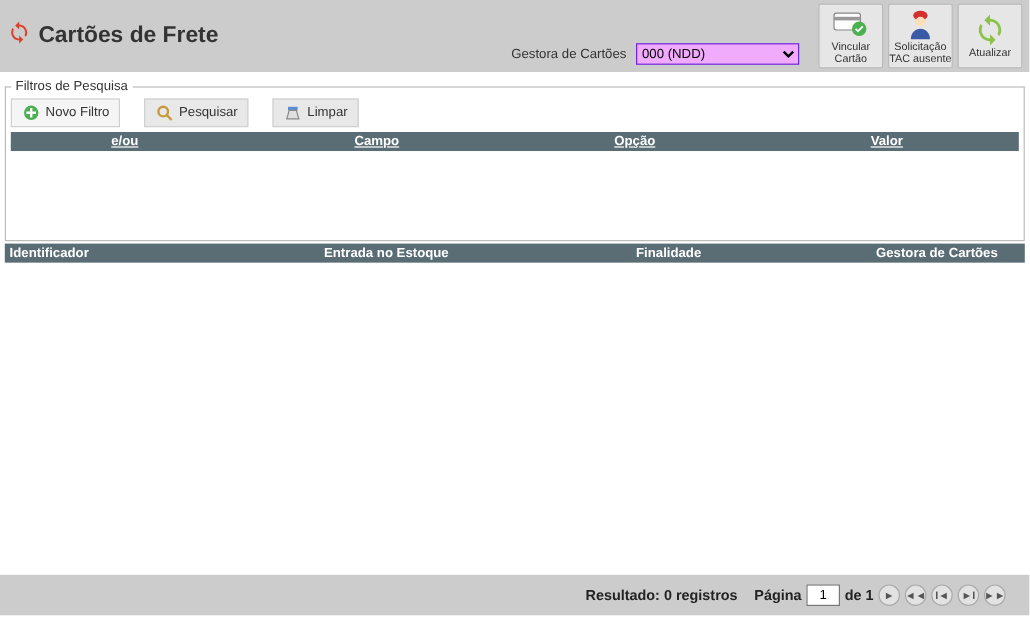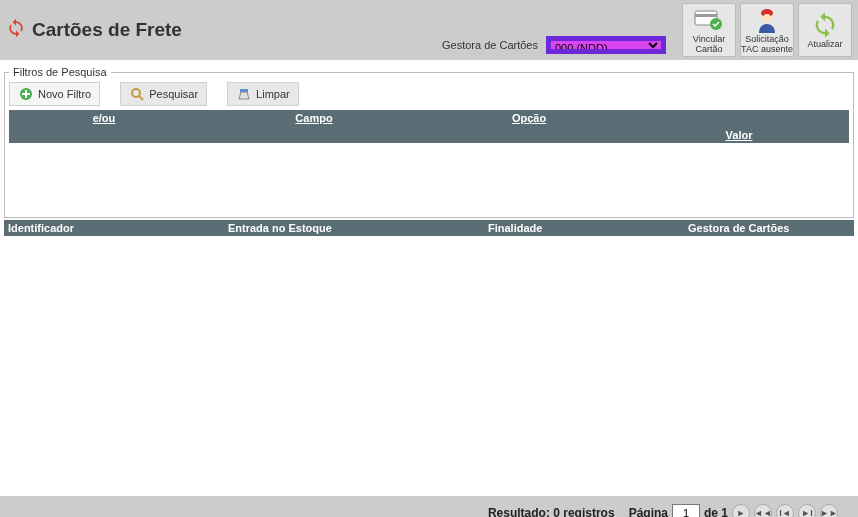--- a/index.html
+++ b/index.html
@@ -37,24 +37,24 @@
   .gestora-wrap {
     display: flex;
     align-items: center;
     gap: 8px;
     margin-right: 12px;
     align-self: flex-end;
     margin-bottom: 6px;
   }
   .gestora-wrap label { font-size: 11px; color: #333; }
   .gestora-wrap select {
-    width: 120px;
-    font-size: 11px;
-    border: 5px solid #6d28d9;
-    background: #d946ef;
+    width: 136px;
+    font-size: 11px;
+    border: 1px solid #6d28d9;
+    background: #f0abfc;
     height: 18px;
   }
   .big-btn {
     width: 54px;
     height: 54px;
     background: #e6e6e6;
     border: 1px solid #bbb;
     border-radius: 2px;
     margin-left: 4px;
     display: flex;
@@ -109,32 +109,32 @@
     font-size: 11px;
     font-weight: bold;
     padding: 2px 0;
     margin-top: 4px;
     text-decoration: underline;
   }
   .filter-header div { text-align: center; }
   .fh-1 { width: 190px; }
   .fh-2 { width: 230px; }
   .fh-3 { width: 200px; }
-  .fh-4 { flex: 1; margin-top: 17px; }
+  .fh-4 { flex: 1; }
   .filter-body { height: 70px; background: #fff; }
   .grid-header {
     background: #5a6d75;
     color: #fff;
     display: flex;
     font-size: 11px;
     font-weight: bold;
     padding: 2px 4px;
     margin: 0 4px;
   }
-  .gh-1 { width: 220px; }
+  .gh-1 { width: 262px; }
   .gh-2 { width: 260px; }
   .gh-3 { width: 200px; }
   .gh-4 { flex: 1; }
   .grid-body {
     height: 260px;
     margin: 0 4px;
     background: #fff;
   }
   .footer {
     background: #cccccc;

